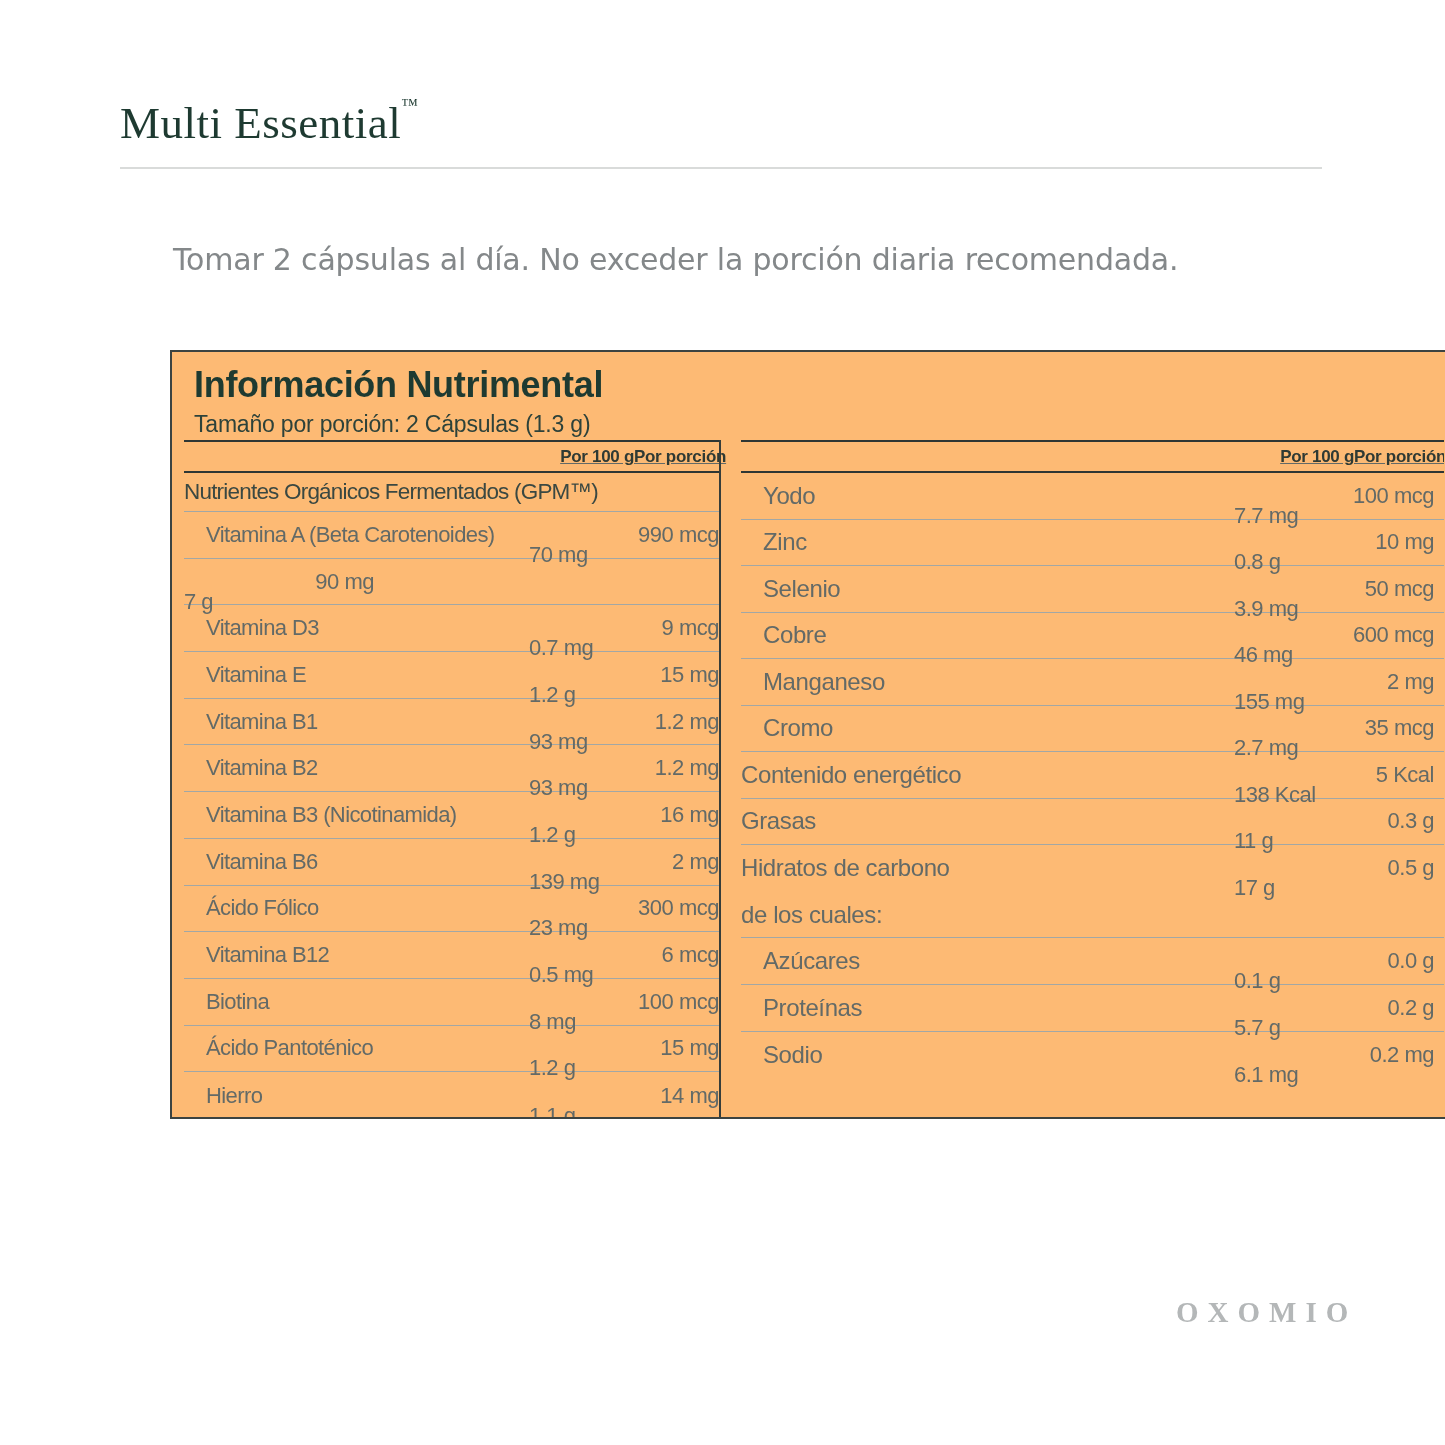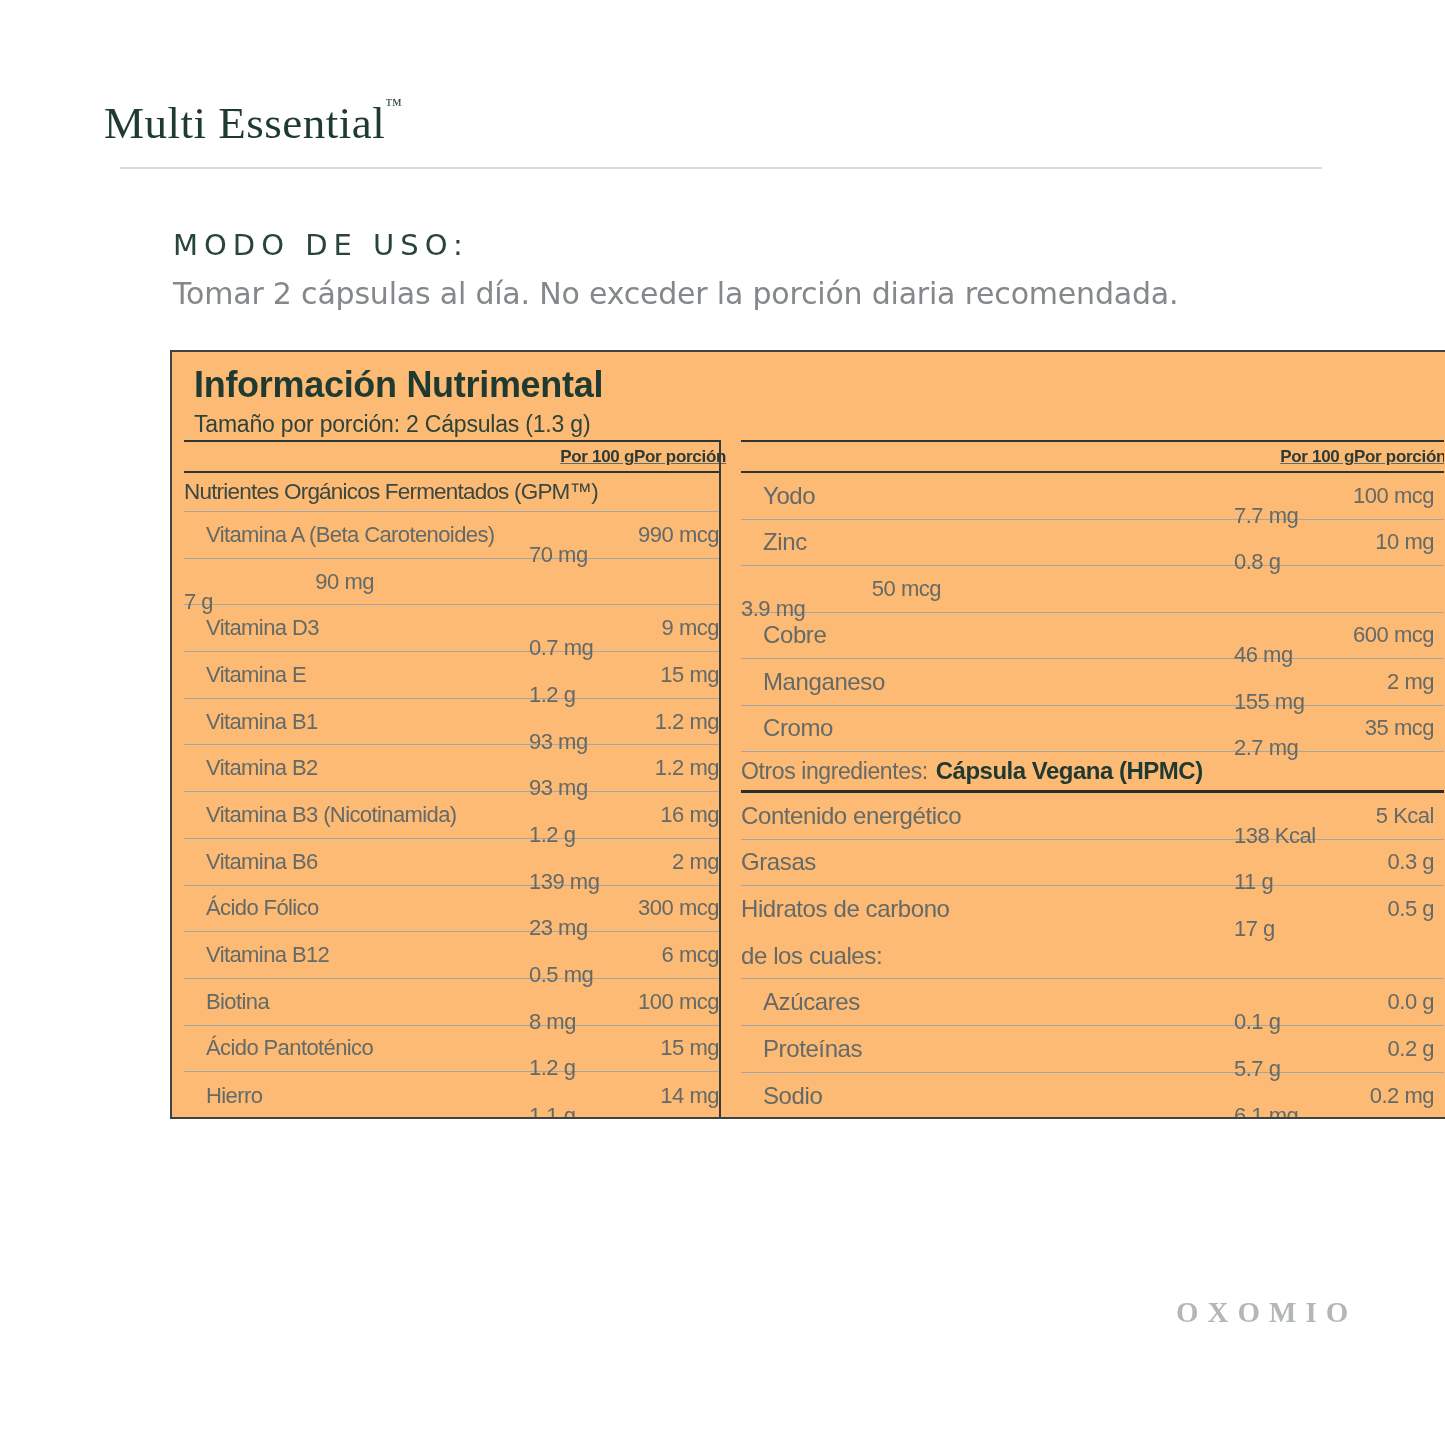--- a/index.html
+++ b/index.html
@@ -4,21 +4,21 @@
 <style>
   * { margin:0; padding:0; box-sizing:border-box; }
   html,body { background:#ffffff; }
   #page {
     position:relative; width:1445px; height:1445px; background:#ffffff;
     font-family:"Liberation Sans", sans-serif; color:#636a67; overflow:hidden;
   }
 
   
   .brand-title {
-    position:absolute; left:104px; top:96px;
+    position:absolute; left:120px; top:96px;
     font-family:"Liberation Serif", serif; font-size:45px; line-height:1.1;
     color:#1e3a31; letter-spacing:0.5px; white-space:nowrap;
   }
   .brand-tm { font-size:17px; vertical-align:28px; letter-spacing:0; }
   .brand-rule {
     position:absolute; left:120px; top:167px; width:1202px; height:0;
     border-top:2px solid #d9dbda;
   }
 
   
@@ -106,21 +106,20 @@
 <body>
 
 <div id="page">
 
   <div class="brand-title">
     <span>Multi Essential</span><span class="brand-tm">™</span>
   </div>
   <div class="brand-rule"></div>
 
   <div class="usage">
-    <div class="usage-heading">MODO DE USO:</div>
     <div class="usage-text">Tomar 2 cápsulas al día. No exceder la porción diaria recomendada.</div>
   </div>
 
   <div class="panel">
     <div class="panel-title">Información Nutrimental</div>
     <div class="panel-serving">Tamaño por porción: 2 Cápsulas (1.3 g)</div>
 
     <div class="cols">
 
       <div class="col-left">
@@ -211,42 +210,40 @@
           <div class="lbl">Yodo</div>
           <div class="v1">7.7 mg</div>
           <div class="v2">100 mcg</div>
         </div>
         <div class="row indent">
           <div class="lbl">Zinc</div>
           <div class="v1">0.8 g</div>
           <div class="v2">10 mg</div>
         </div>
         <div class="row indent">
+          <div class="lbl">Selenio</div>
           <div class="v1">3.9 mg</div>
           <div class="v2">50 mcg</div>
         </div>
         <div class="row indent">
           <div class="lbl">Cobre</div>
           <div class="v1">46 mg</div>
           <div class="v2">600 mcg</div>
         </div>
         <div class="row indent">
           <div class="lbl">Manganeso</div>
           <div class="v1">155 mg</div>
           <div class="v2">2 mg</div>
         </div>
         <div class="row indent">
           <div class="lbl">Cromo</div>
           <div class="v1">2.7 mg</div>
           <div class="v2">35 mcg</div>
         </div>
 
-        <div class="row otros">
-          <div class="lbl"><span>Otros ingredientes:</span><span class="otros-value">Cápsula Vegana (HPMC)</span></div>
-        </div>
 
         <div class="row macro">
           <div class="lbl">Contenido energético</div>
           <div class="v1">138 Kcal</div>
           <div class="v2">5 Kcal</div>
         </div>
         <div class="row macro">
           <div class="lbl">Grasas</div>
           <div class="v1">11 g</div>
           <div class="v2">0.3 g</div>

